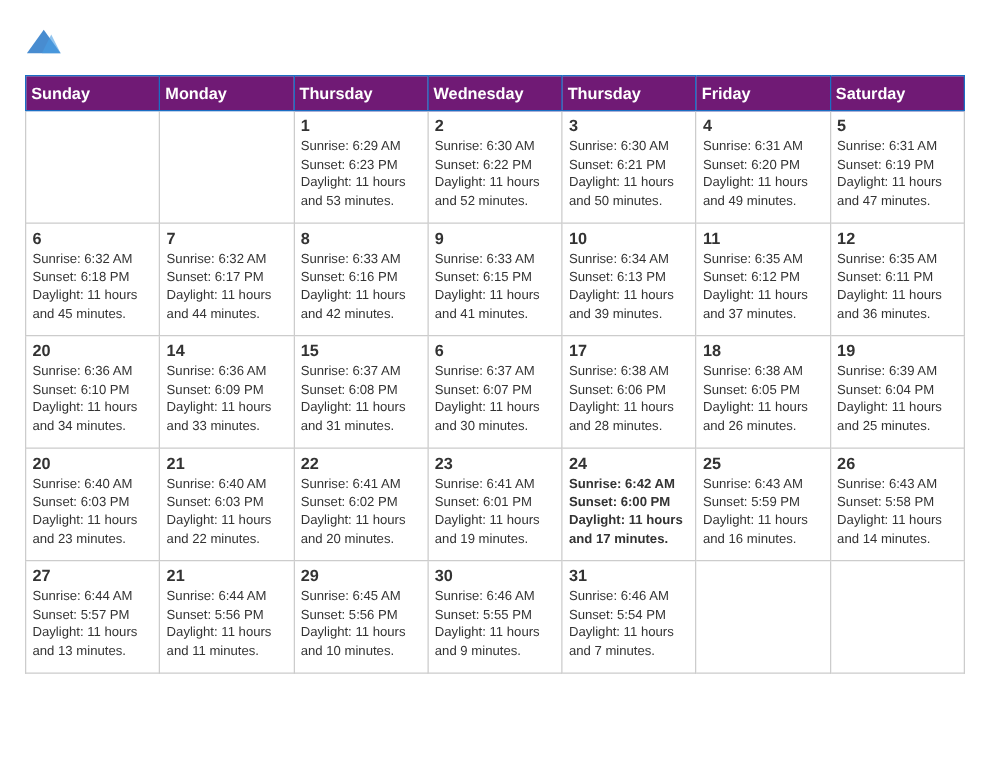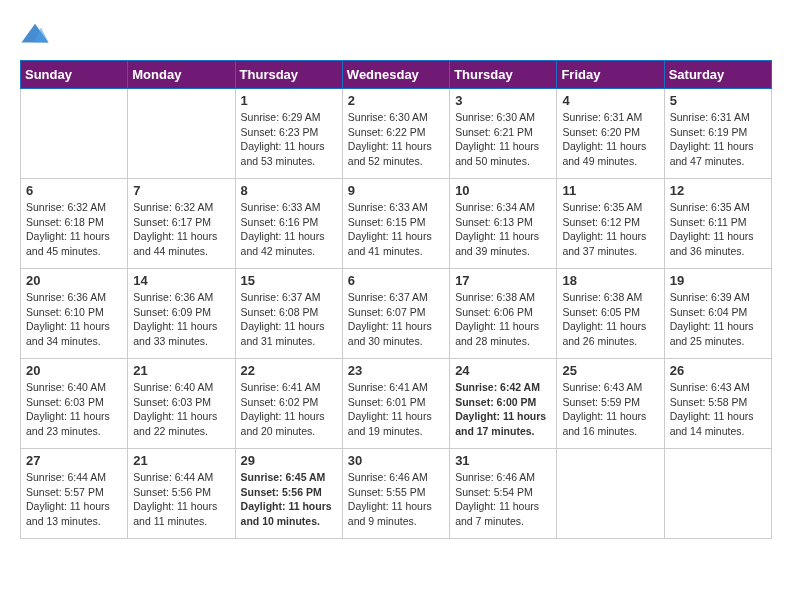--- a/index.html
+++ b/index.html
@@ -278,21 +278,21 @@
 Daylight: 11 hours and 13 minutes.</div>
         </td>
         <td>
           <div class="day-num">21</div>
           <div class="day-info" style="white-space: pre-line;">Sunrise: 6:44 AM
 Sunset: 5:56 PM
 Daylight: 11 hours and 11 minutes.</div>
         </td>
         <td>
           <div class="day-num">29</div>
-          <div class="day-info" style="white-space: pre-line; font-weight: bold;">Sunrise: 6:45 AM
+          <div class="day-info" style="white-space: pre-line;">Sunrise: 6:45 AM
 Sunset: 5:56 PM
 Daylight: 11 hours and 10 minutes.</div>
         </td>
         <td>
           <div class="day-num">30</div>
           <div class="day-info" style="white-space: pre-line;">Sunrise: 6:46 AM
 Sunset: 5:55 PM
 Daylight: 11 hours and 9 minutes.</div>
         </td>
         <td>

